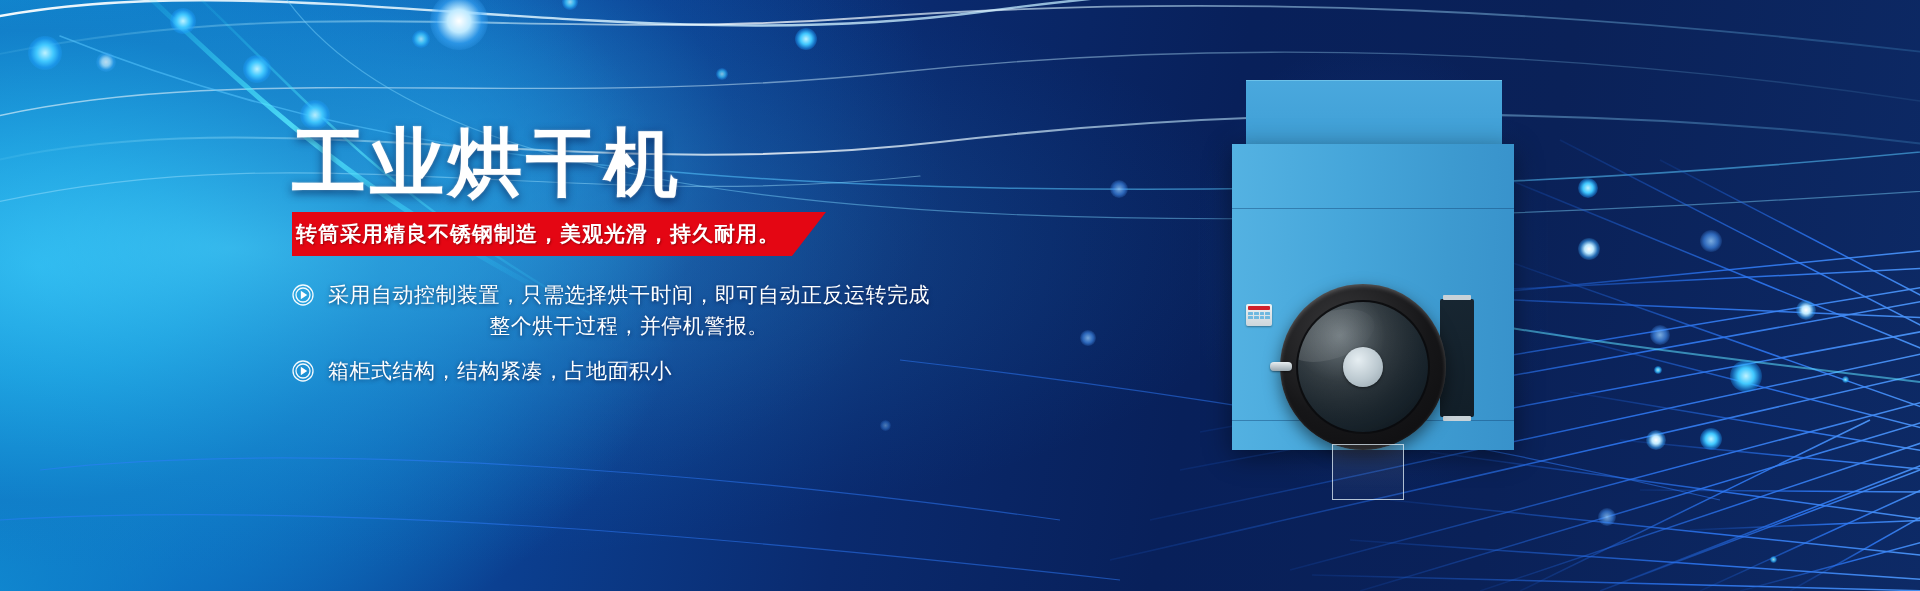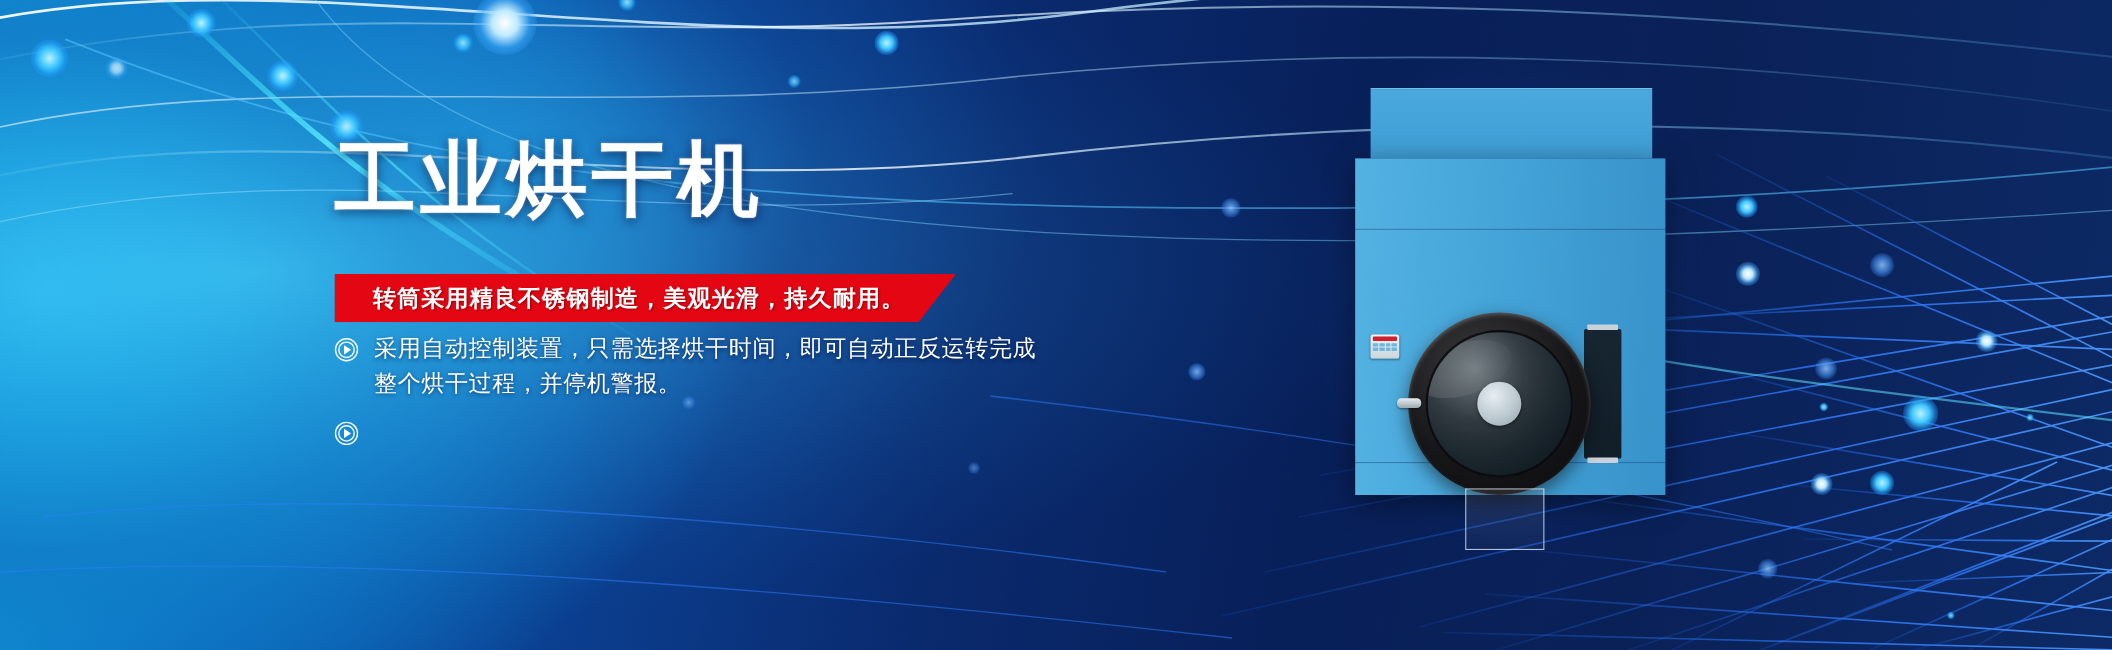--- a/index.html
+++ b/index.html
@@ -27,51 +27,50 @@
     pointer-events:none;
   }
   .glowdot.cy {
     background:radial-gradient(circle, #bdf2ff 0%, #41c8ff 35%, rgba(30,160,255,0.5) 60%, rgba(20,110,220,0) 80%);
   }
   .glowdot.soft {
     background:radial-gradient(circle, rgba(150,205,255,0.95) 0%, rgba(70,150,250,0.7) 45%, rgba(30,90,210,0) 78%);
   }
 
   
-  .content { position:absolute; left:12px; top:0; width:1100px; height:427px; }
+  .content { position:absolute; left:0; top:0; width:1100px; height:427px;text-align:center; }
 
   .title {
     position:absolute; left:292px; top:124px;
     font-size:74px; line-height:78px;
     font-weight:bold; color:#ffffff;
     letter-spacing:4px;
     font-family:"Liberation Sans","DejaVu Sans",sans-serif;
     text-shadow:0 3px 10px rgba(0,20,70,0.65), 0 0 2px rgba(255,255,255,0.6);
     white-space:nowrap;
   }
 
   .redbar {
     position:absolute; left:292px; top:212px;
     height:44px;
     background:#e40613;
-    padding:0 46px 0 35px;
+    padding:0 46px 0 4px;
     display:flex; align-items:center;
     -webkit-clip-path:polygon(0 0, 100% 0, calc(100% - 34px) 100%, 0 100%);
     clip-path:polygon(0 0, 100% 0, calc(100% - 34px) 100%, 0 100%);
     box-shadow:0 2px 10px rgba(0,0,0,0.28);
-    margin-top:37px;
   }
   .redbar-text {
     color:#ffffff; font-size:21px; font-weight:bold;
     letter-spacing:1px; white-space:nowrap;
     font-family:"DejaVu Serif","Liberation Serif",serif;
     text-shadow:1px 1px 2px rgba(90,0,0,0.55);
   }
 
-  .bullets { position:absolute; left:292px; top:279px; width:780px;margin-top:23px; }
+  .bullets { position:absolute; left:292px; top:279px; width:780px; }
   .bullet { display:flex; align-items:flex-start; margin-bottom:14px; }
   .bullet:last-child { margin-bottom:0; }
 
   .bullet-icon {
     flex:0 0 auto;
     width:22px; height:22px;
     margin-top:5px; margin-right:14px;
     position:relative;
   }
   .bullet-icon svg { display:block; }
@@ -359,19 +358,20 @@
       </li>
 
       <li class="bullet">
         <span class="bullet-icon">
           <svg width="22" height="22" viewBox="0 0 22 22">
             <circle cx="11" cy="11" r="10" fill="none" stroke="#ffffff" stroke-width="1.3" opacity="0.95"></circle>
             <circle cx="11" cy="11" r="7" fill="none" stroke="#ffffff" stroke-width="1.3" opacity="0.95"></circle>
             <path d="M 8.8 6.8 L 15.2 11 L 8.8 15.2 Z" fill="#ffffff"></path>
           </svg>
         </span>
+        <span class="bullet-text">箱柜式结构，结构紧凑，占地面积小</span>
       </li>
 
 
     </ul>
   </div>
 
 </div>
 
 </body></html>

